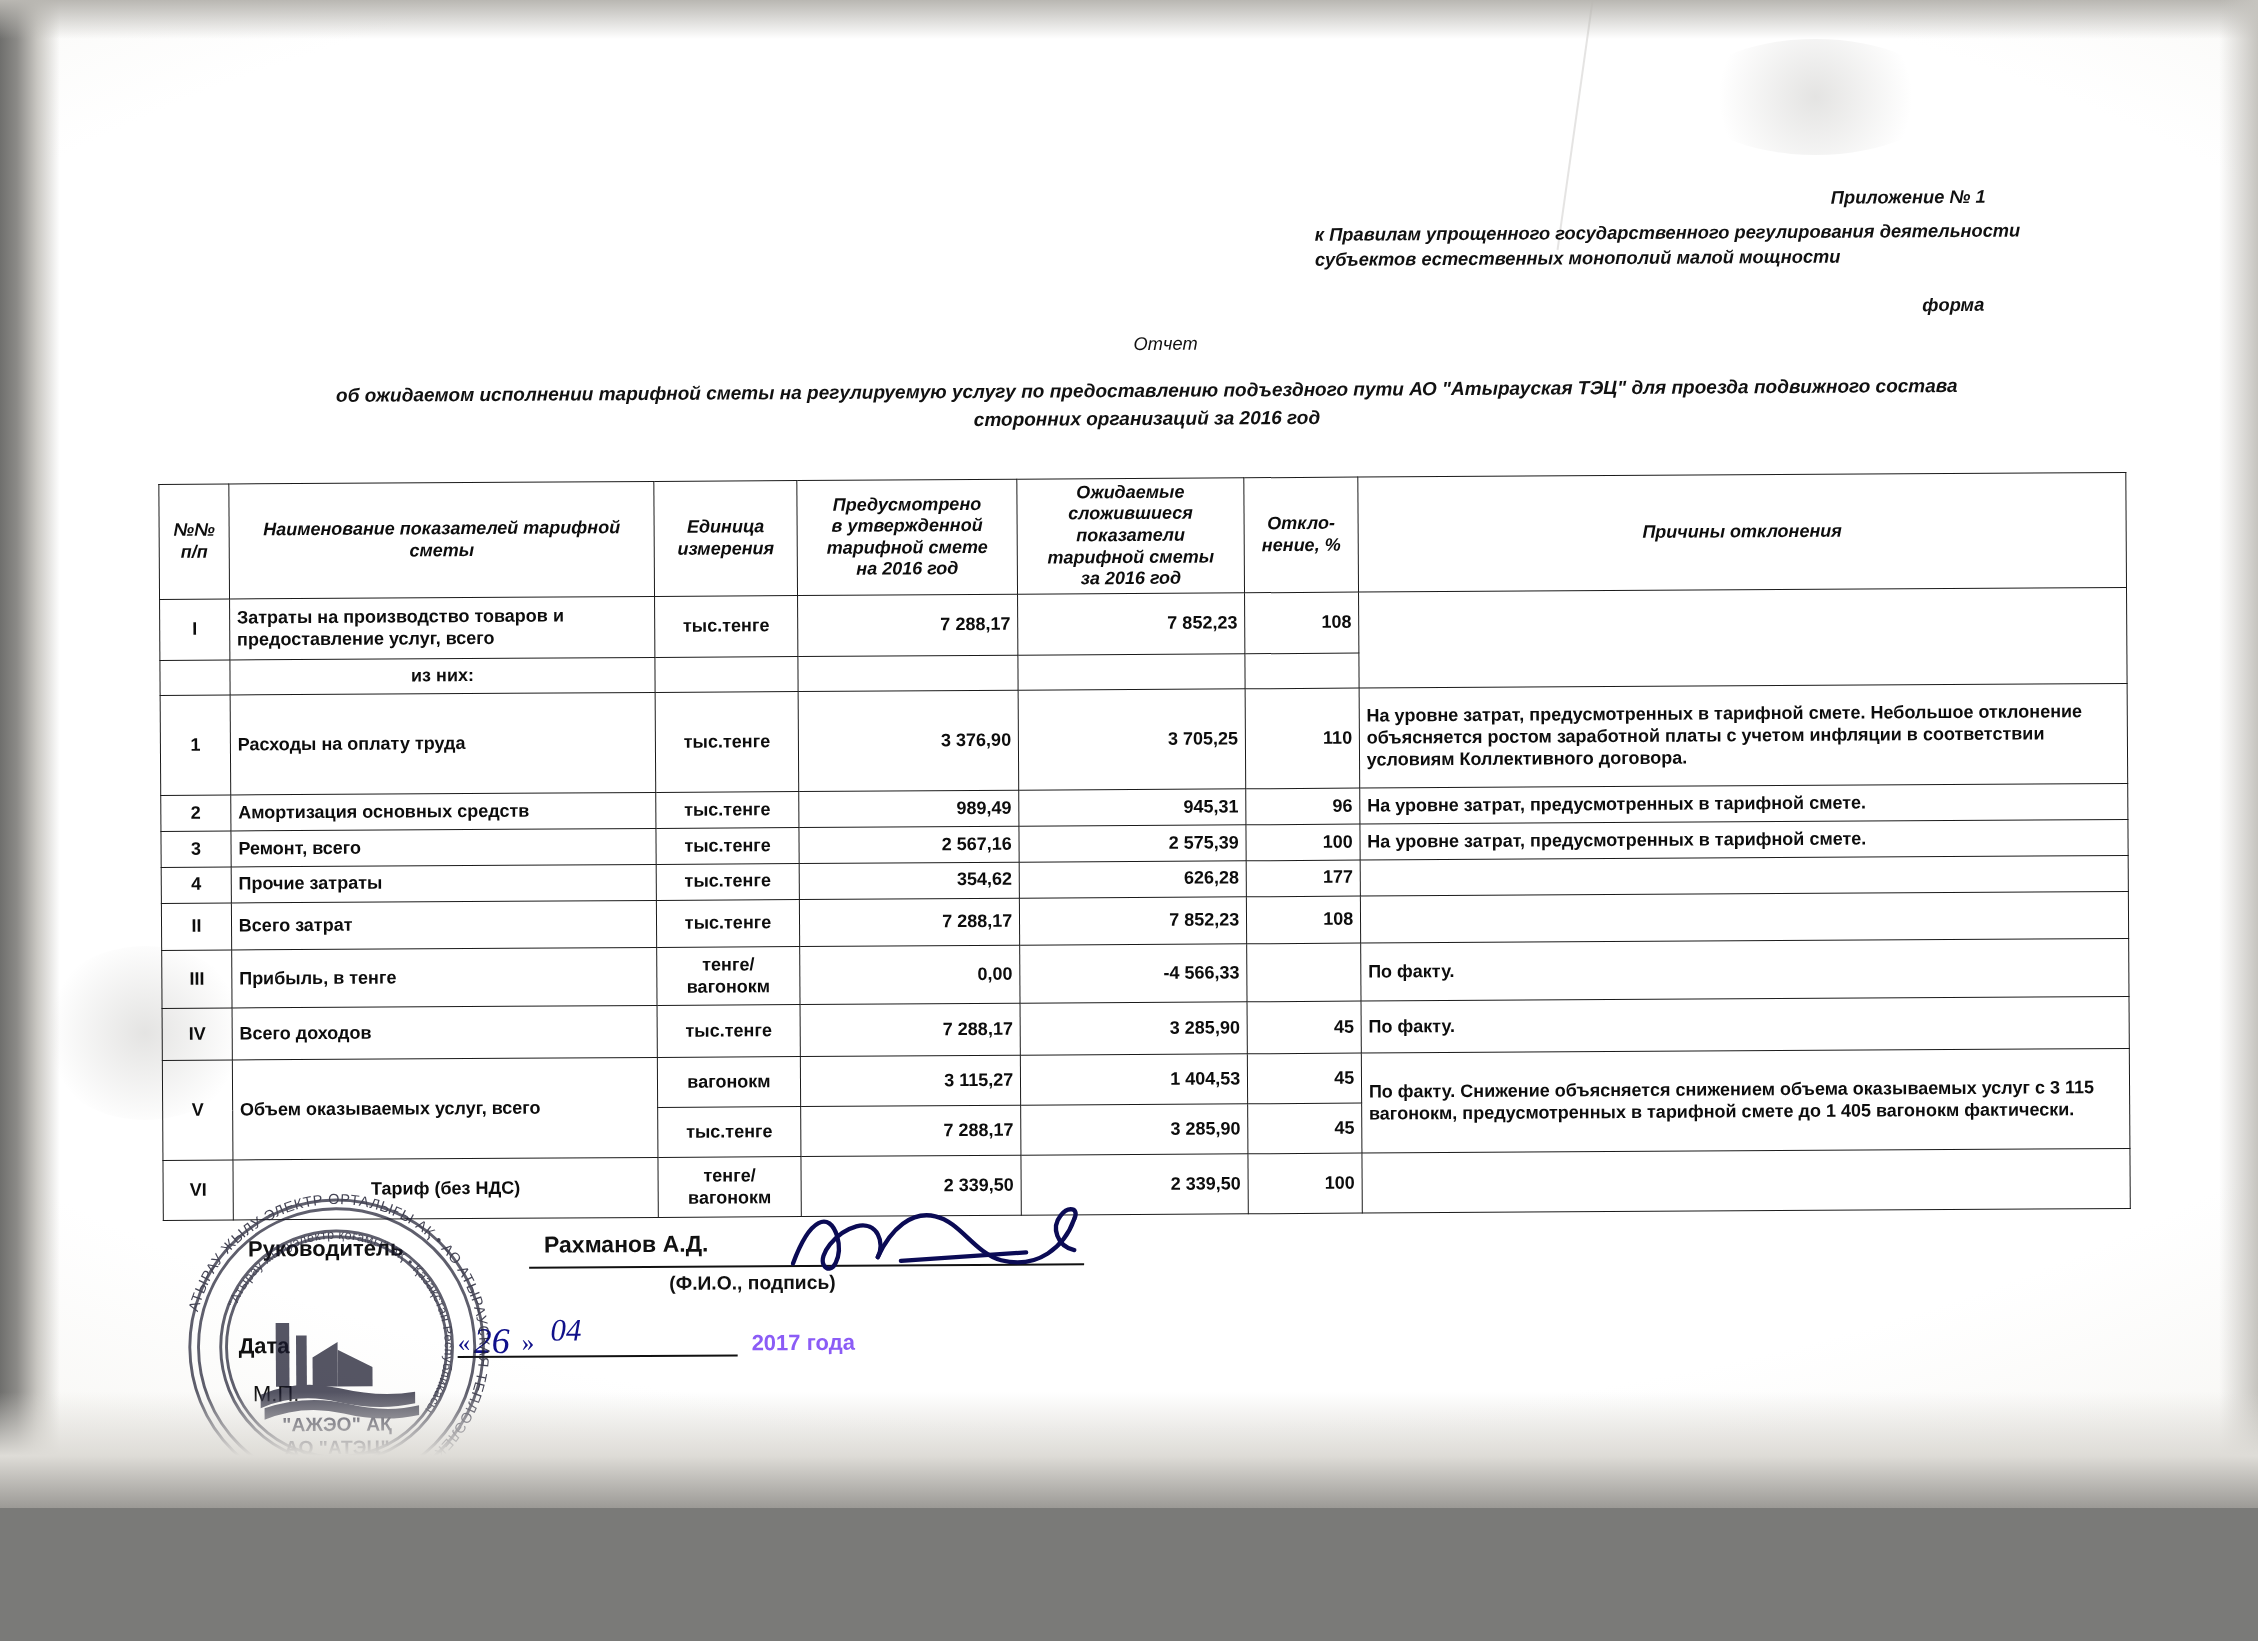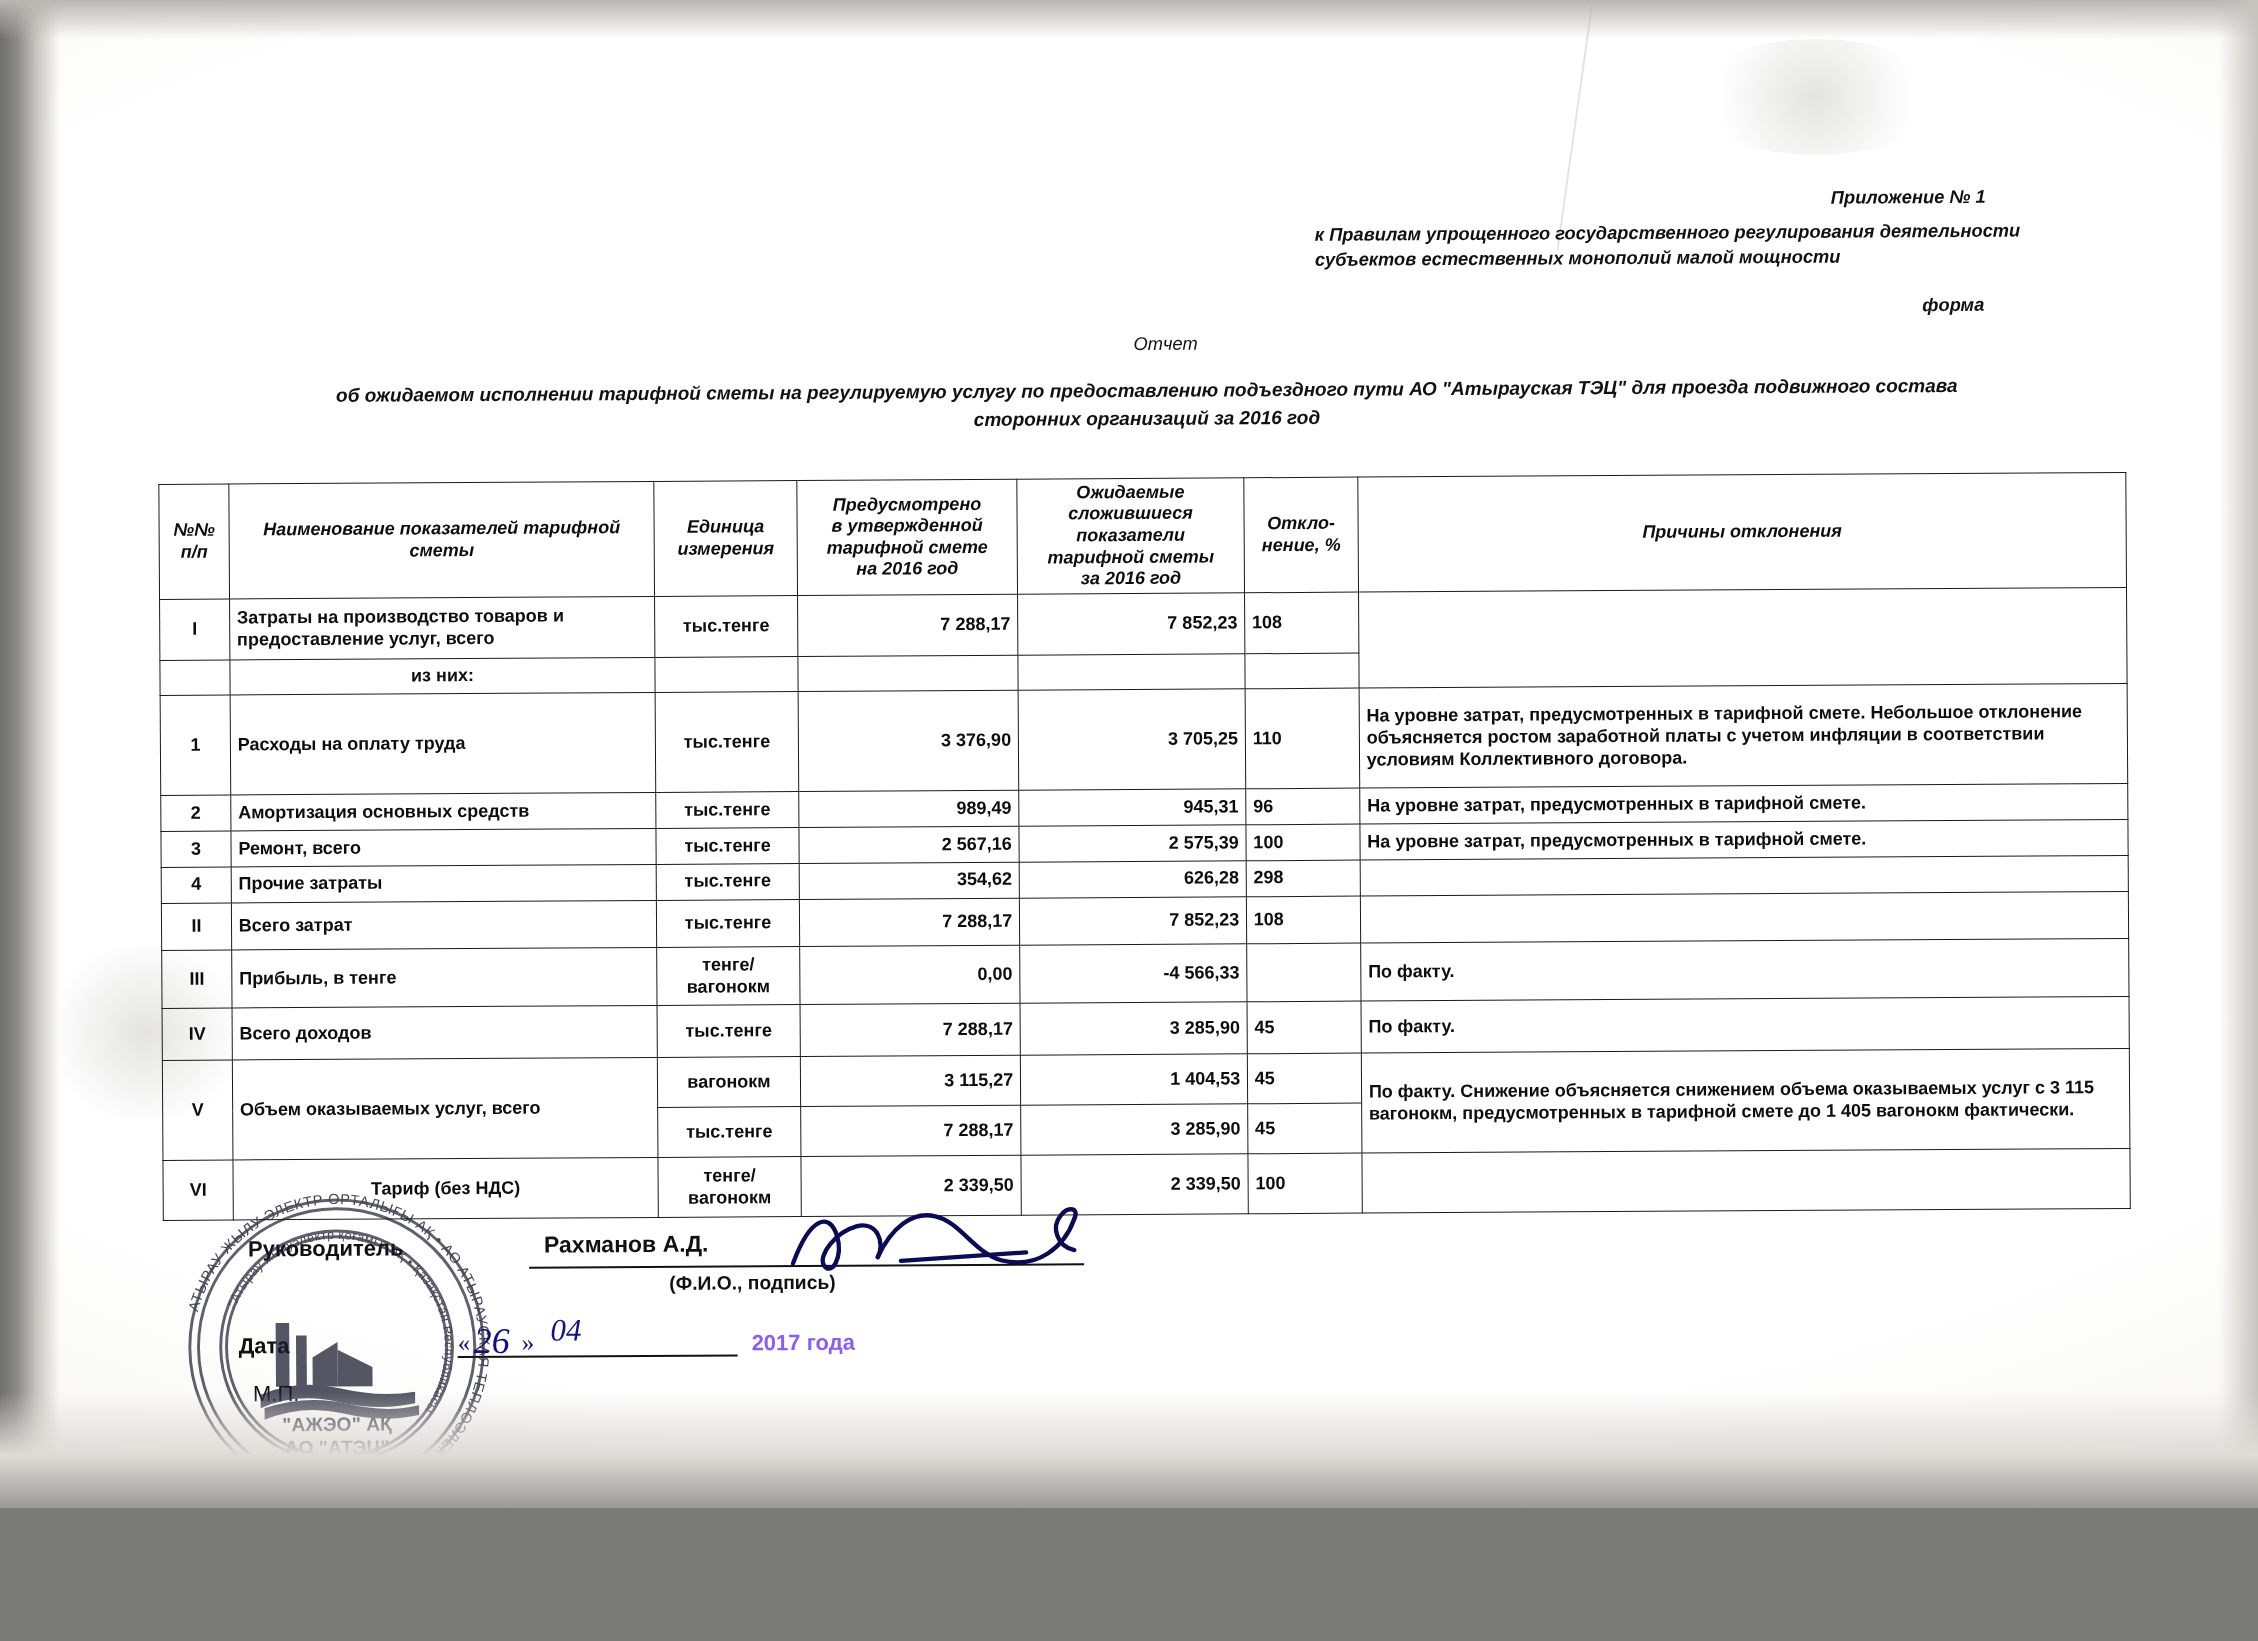--- a/index.html
+++ b/index.html
@@ -137,21 +137,21 @@
     font-style: italic;
     text-align: center;
     font-size: 18px;
     padding: 8.7px 5.8px;
   }
   td.c-np { text-align: center; width: 70px; }
   td.c-name { text-align: left; width: 425px; }
   td.c-unit { text-align: center; width: 143px; }
   td.c-plan { text-align: right; width: 220px; padding-right: 15.4px; }
   td.c-fact { text-align: right; width: 227px; padding-right: 15.4px; }
-  td.c-dev  { width: 114px; padding-right: 13.5px; }
+  td.c-dev  { text-align: right; width: 114px; padding-right: 13.5px; }
   td.c-why  { text-align: left; font-weight: bold; font-size: 17.4px; }
 
   td.center { text-align: center; }
   tr.tall td { height: 54px; }
   tr.short td { height: 29px; }
   tr.mid td { height: 41px; }
 
   .iznih {
     text-align: center;
     font-weight: bold;
@@ -403,21 +403,21 @@
           <td class="c-dev">100</td>
           <td class="c-why">На уровне затрат, предусмотренных в тарифной смете.</td>
         </tr>
 
         <tr class="short">
           <td class="c-np">4</td>
           <td class="c-name">Прочие затраты</td>
           <td class="c-unit">тыс.тенге</td>
           <td class="c-plan">354,62</td>
           <td class="c-fact">626,28</td>
-          <td class="c-dev">298</td>
+          <td class="c-dev">177</td>
           <td class="c-why"></td>
         </tr>
 
         <tr class="mid">
           <td class="c-np">II</td>
           <td class="c-name">Всего затрат</td>
           <td class="c-unit">тыс.тенге</td>
           <td class="c-plan">7 288,17</td>
           <td class="c-fact">7 852,23</td>
           <td class="c-dev">108</td>

